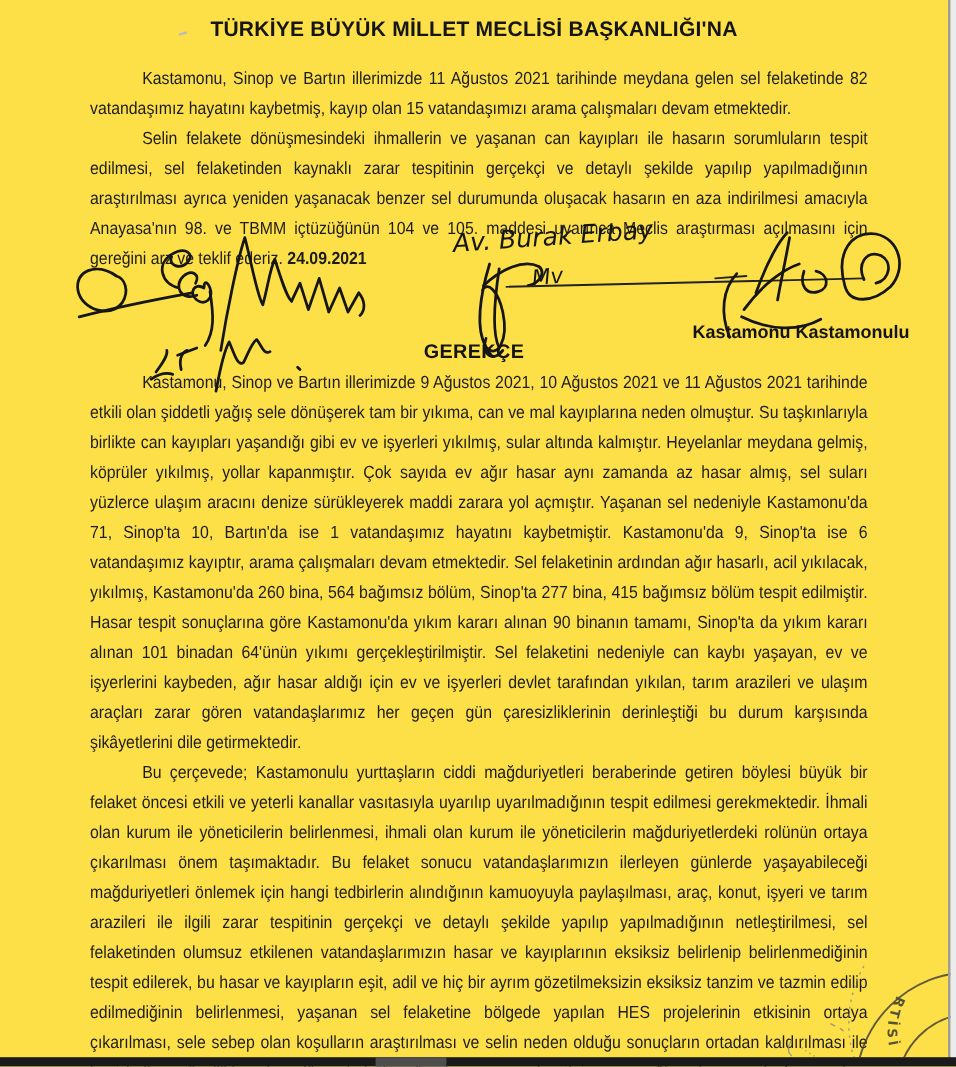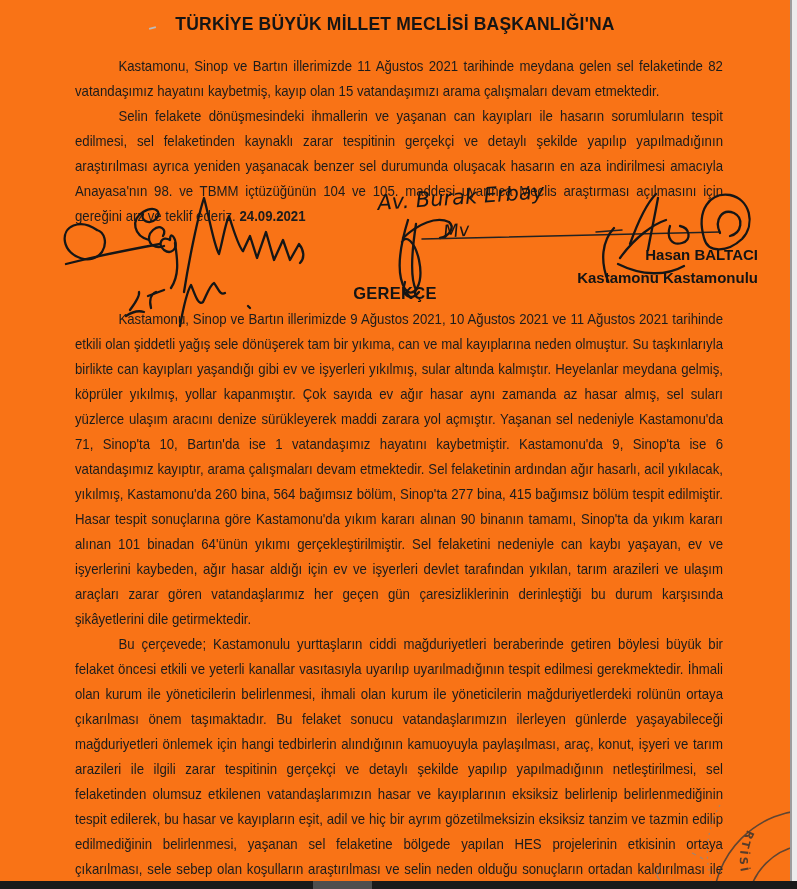--- a/index.html
+++ b/index.html
@@ -1,17 +1,17 @@
 <!DOCTYPE html>
 <html><head>
 <meta charset="utf-8">
 <style>
   html,body{margin:0;padding:0;background:#fff;}
   #page{
-    position:relative;width:797px;height:889px;background:#f97316;overflow:hidden;
+    position:relative;width:797px;height:889px;background:#fde047;overflow:hidden;
     font-family:"Liberation Sans",sans-serif;color:#1b1b1b;
   }
   .doc-title{
     position:absolute;top:14px;left:0;width:790px;text-align:center;
     font-size:17.5px;font-weight:bold;letter-spacing:.2px;color:#151515;
   }
   .bodytext{
     position:absolute;left:75px;width:716px;
     transform:scaleX(0.905);transform-origin:0 0;
     font-size:14.6px;line-height:25px;text-align:justify;color:#1c1c1c;
@@ -90,21 +90,20 @@
     <path class="hand" d="M38,58 C48,30 58,14 64,8"></path>
     <path class="hand" d="M28,72 C44,50 62,38 74,34"></path>
     <path class="hand" d="M66,12 C62,34 58,52 56,64"></path>
     <path class="hand" d="M78,40 C74,52 80,60 90,57 C100,54 98,42 88,40"></path>
     <path class="hand" d="M112,52 C104,24 118,6 138,9 C158,13 164,38 150,53 C136,66 116,68 112,52"></path>
     <path class="hand" d="M128,47 C122,34 130,22 142,27 C152,32 150,47 138,50"></path>
     <path class="hand" d="M26,78 C50,90 74,90 92,80"></path>
     <path class="hand" d="M16,95 C8,75 10,55 22,42"></path>
   </svg>
 
-  <div class="sig-name" id="sig-name-line1">Hasan BALTACI</div>
   <div class="sig-name" id="sig-name-line2">Kastamonu Kastamonulu</div>
 
   <div class="section-heading">GEREKÇE</div>
 
   <div class="bodytext" id="gerekce-block">
     <p><span>Kastamonu, Sinop ve Bartın illerimizde 9 Ağustos 2021, 10 Ağustos 2021 ve 11 Ağustos 2021 tarihinde etkili olan şiddetli yağış sele dönüşerek tam bir yıkıma, can ve mal kayıplarına neden olmuştur. Su taşkınlarıyla birlikte can kayıpları yaşandığı gibi ev ve işyerleri yıkılmış, sular altında kalmıştır. Heyelanlar meydana gelmiş, köprüler yıkılmış, yollar kapanmıştır. Çok sayıda ev ağır hasar aynı zamanda az hasar almış, sel suları yüzlerce ulaşım aracını denize sürükleyerek maddi zarara yol açmıştır. Yaşanan sel nedeniyle Kastamonu'da 71, Sinop'ta 10, Bartın'da ise 1 vatandaşımız hayatını kaybetmiştir. Kastamonu'da 9, Sinop'ta ise 6 vatandaşımız kayıptır, arama çalışmaları devam etmektedir. Sel felaketinin ardından ağır hasarlı, acil yıkılacak, yıkılmış, Kastamonu'da 260 bina, 564 bağımsız bölüm, Sinop'ta 277 bina, 415 bağımsız bölüm tespit edilmiştir. Hasar tespit sonuçlarına göre Kastamonu'da yıkım kararı alınan 90 binanın tamamı, Sinop'ta da yıkım kararı alınan 101 binadan 64'ünün yıkımı gerçekleştirilmiştir. Sel felaketini nedeniyle can kaybı yaşayan, ev ve işyerlerini kaybeden, ağır hasar aldığı için ev ve işyerleri devlet tarafından yıkılan, tarım arazileri ve ulaşım araçları zarar gören vatandaşlarımız her geçen gün çaresizliklerinin derinleştiği bu durum karşısında şikâyetlerini dile getirmektedir.</span></p>
     <p><span>Bu çerçevede; Kastamonulu yurttaşların ciddi mağduriyetleri beraberinde getiren böylesi büyük bir felaket öncesi etkili ve yeterli kanallar vasıtasıyla uyarılıp uyarılmadığının tespit edilmesi gerekmektedir. İhmali olan kurum ile yöneticilerin belirlenmesi, ihmali olan kurum ile yöneticilerin mağduriyetlerdeki rolünün ortaya çıkarılması önem taşımaktadır. Bu felaket sonucu vatandaşlarımızın ilerleyen günlerde yaşayabileceği mağduriyetleri önlemek için hangi tedbirlerin alındığının kamuoyuyla paylaşılması, araç, konut, işyeri ve tarım arazileri ile ilgili zarar tespitinin gerçekçi ve detaylı şekilde yapılıp yapılmadığının netleştirilmesi, sel felaketinden olumsuz etkilenen vatandaşlarımızın hasar ve kayıplarının eksiksiz belirlenip belirlenmediğinin tespit edilerek, bu hasar ve kayıpların eşit, adil ve hiç bir ayrım gözetilmeksizin eksiksiz tanzim ve tazmin edilip edilmediğinin belirlenmesi, yaşanan sel felaketine bölgede yapılan HES projelerinin etkisinin ortaya çıkarılması, sele sebep olan koşulların araştırılması ve selin neden olduğu sonuçların ortadan kaldırılması ile kent halkının özellikle salgın döneminde bu süreci en az zararla atlatmasını sağlamak amacıyla Anayasa'nın 98 inci, İçtüzüğün 104 ve 105 inci maddeleri uyarınca, bir Meclis Araştırması açılması için gereğini arz ederiz.</span> </p>
   </div>
 
   <svg id="stamp" viewBox="0 0 197 86">

